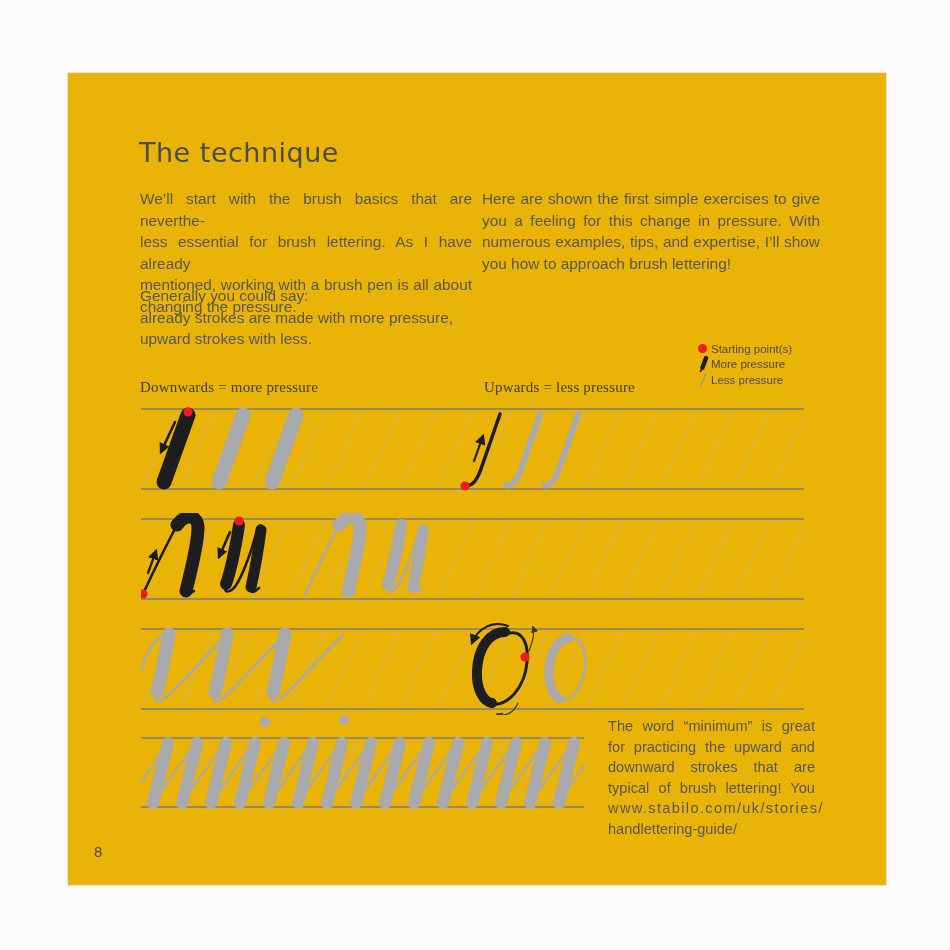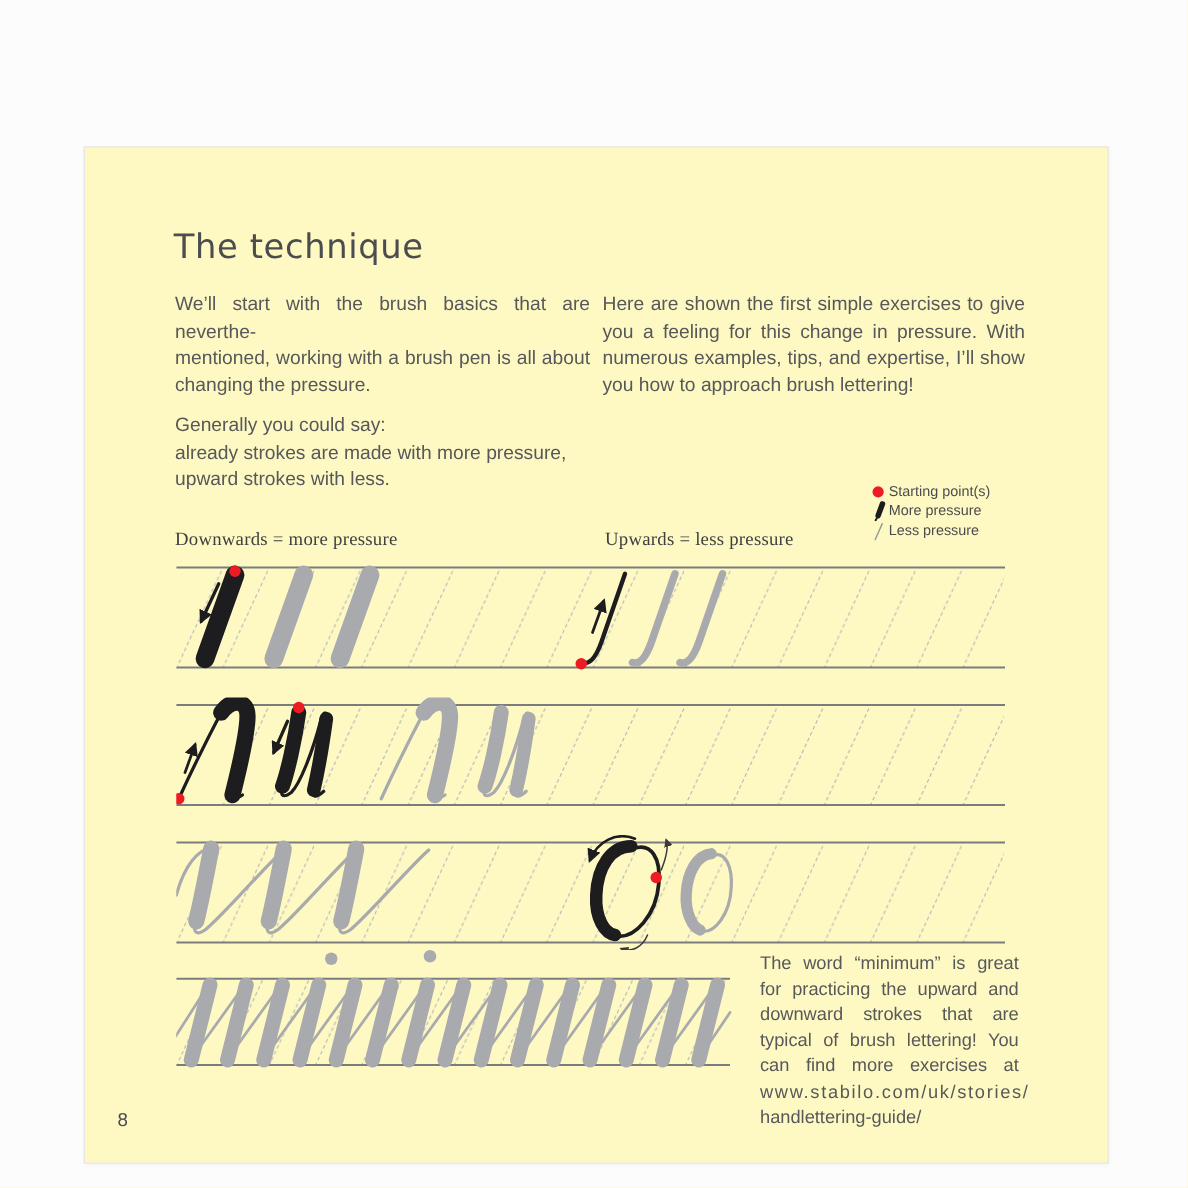--- a/index.html
+++ b/index.html
@@ -1,19 +1,19 @@
 <!DOCTYPE html>
 <html><head>
 <meta charset="utf-8">
 <style>
   html,body{margin:0;padding:0;}
   body{width:950px;height:950px;background:#fcfcfc;position:relative;
        font-family:"Liberation Sans",sans-serif;overflow:hidden;}
   .page{position:absolute;left:67px;top:72px;width:818px;height:812px;
-        background:#fef9c3;border:1px solid #e6e6e6;box-shadow:0 1px 4px rgba(0,0,0,.05);margin-top:45px;}
+        background:#eab308;border:1px solid #e6e6e6;box-shadow:0 1px 4px rgba(0,0,0,.05);}
   .abs{position:absolute;}
   .title{left:71px;top:64px;font-family:"DejaVu Sans",sans-serif;font-size:27px;
          color:#4b4c4e;letter-spacing:.5px;}
   .body-text{font-size:15.4px;line-height:21.5px;color:#57585a;}
   .jline{text-align:justify;text-align-last:justify;}
   .hand{font-family:Liberation Serif, serif;font-size:15px;color:#3f4042;letter-spacing:.2px;}
   .legend{left:626px;top:268px;width:130px;}
   .legend-item{display:flex;align-items:center;height:15.6px;
                font-size:11.5px;font-weight:normal;color:#4b4c4e;}
   .licon{width:17px;display:flex;justify-content:center;align-items:center;}
@@ -30,20 +30,21 @@
 </style>
 </head>
 <body>
 
 <div class="page">
 
   <div class="abs title">The technique</div>
 
   <div class="abs body-text" style="left:72px;top:115px;width:332px">
     <div class="jline">We’ll start with the brush basics that are neverthe-</div>
+    <div class="jline">less essential for brush lettering. As I have already</div>
     <div class="jline">mentioned, working with a brush pen is all about</div>
     <div>changing the pressure.</div>
   </div>
 
   <div class="abs body-text" style="left:72px;top:212px;width:340px">
     <div>Generally you could say:</div>
     <div>already strokes are made with more pressure,</div>
     <div>upward strokes with less.</div>
   </div>
 
@@ -215,20 +216,19 @@
       <circle cx="124" cy="19" r="5" fill="currentColor"></circle>
       <circle cx="203" cy="17" r="5" fill="currentColor"></circle>
     </g>
   </svg>
 
   <div class="abs note">
     <div class="jline">The word “minimum” is great</div>
     <div class="jline">for practicing the upward and</div>
     <div class="jline">downward strokes that are</div>
     <div class="jline">typical of brush lettering! You</div>
-    <div class="jline">can find more exercises at</div>
     <div class="url-line">www.stabilo.com/uk/stories/</div>
     <div>handlettering-guide/</div>
   </div>
 
   <div class="abs pagenum">8</div>
 
 </div>
 
 </body></html>

